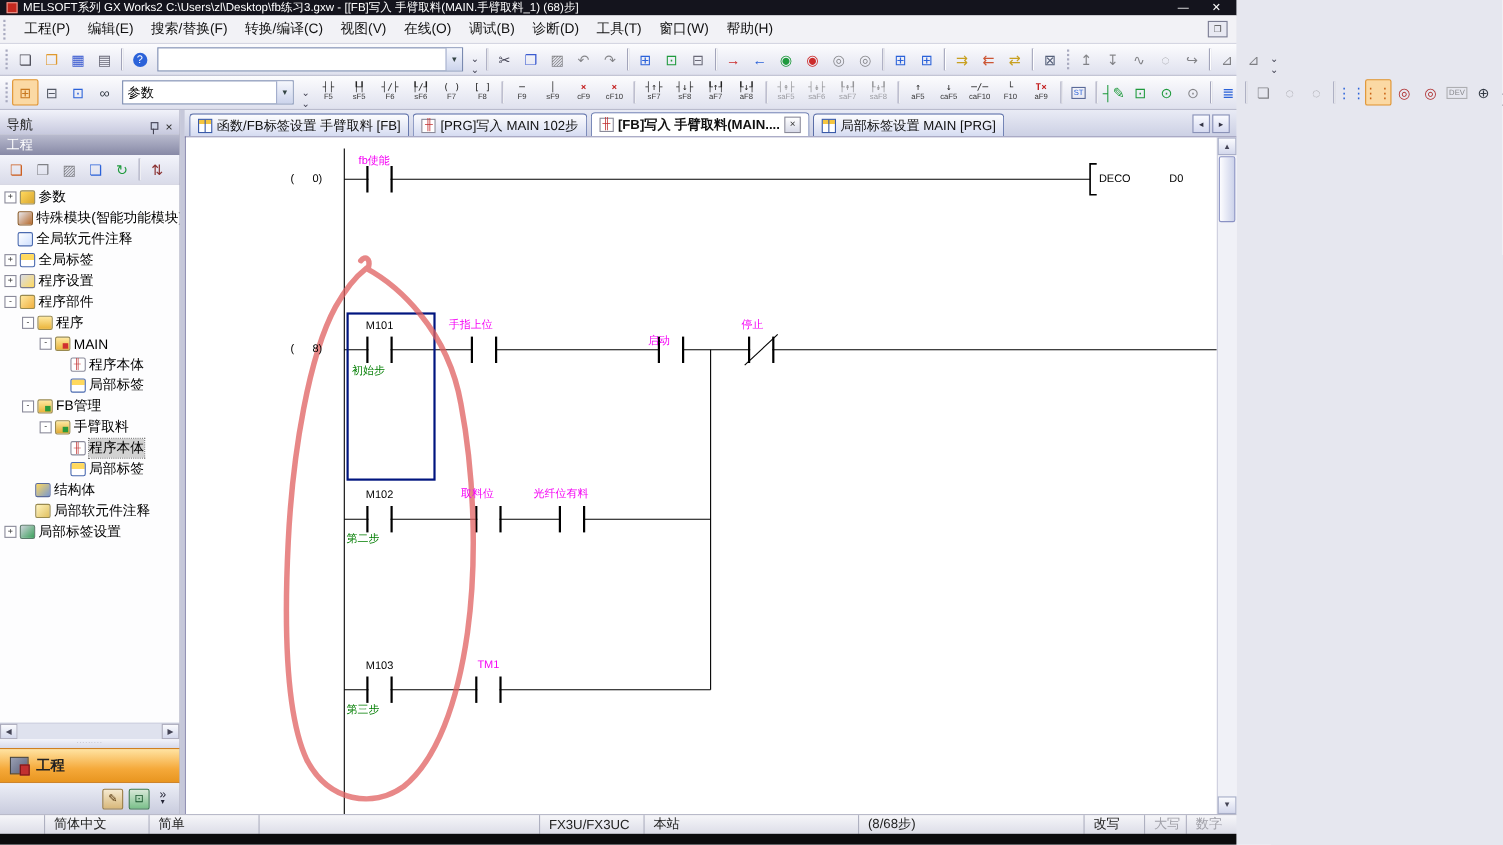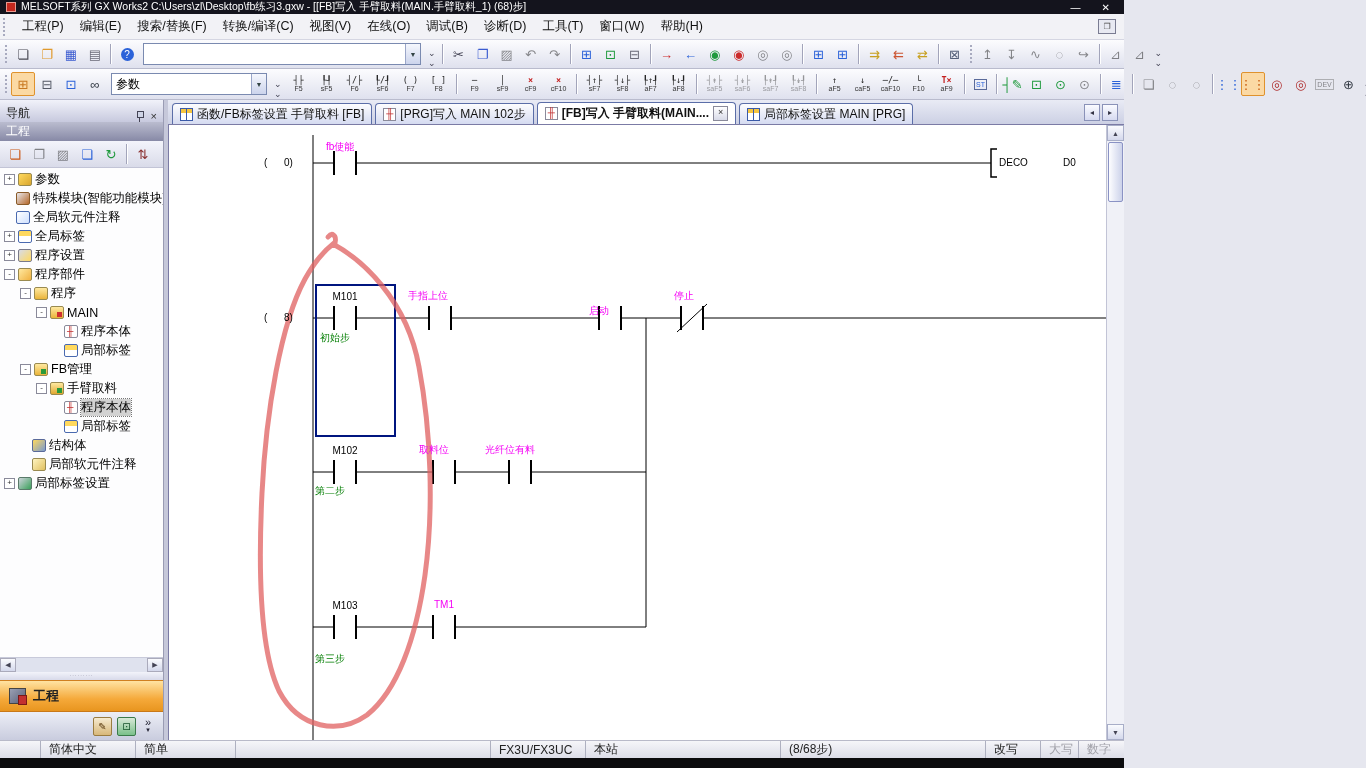--- a/index.html
+++ b/index.html
@@ -710,21 +710,21 @@
           <div class="llab mag" style="left:505px;top:163px;">停止</div>
           <div class="llab blk" style="left:991px;top:186px;">INC</div>
           <div class="llab blk" style="left:1077px;top:186px;">D0</div>
 
           <div class="llab blk ctr" style="left:146px;top:318px;width:60px;">M102</div>
           <div class="llab grn" style="left:146px;top:358px;">第二步</div>
           <div class="llab mag" style="left:250px;top:317px;">取料位</div>
           <div class="llab mag" style="left:316px;top:317px;">光纤位有料</div>
 
           <div class="llab blk ctr" style="left:146px;top:473px;width:60px;">M103</div>
-          <div class="llab grn" style="left:146px;top:513px;margin-top:13px;">第三步</div>
+          <div class="llab grn" style="left:146px;top:513px;">第三步</div>
           <div class="llab mag ctr" style="left:255px;top:472px;width:40px;">TM1</div>
         </div>
 
         <div class="vscroll">
           <span class="sbtn">▲</span>
           <span class="sthumb"></span>
           <span class="strack"></span>
           <span class="sbtn">▼</span>
         </div>
       </div>

